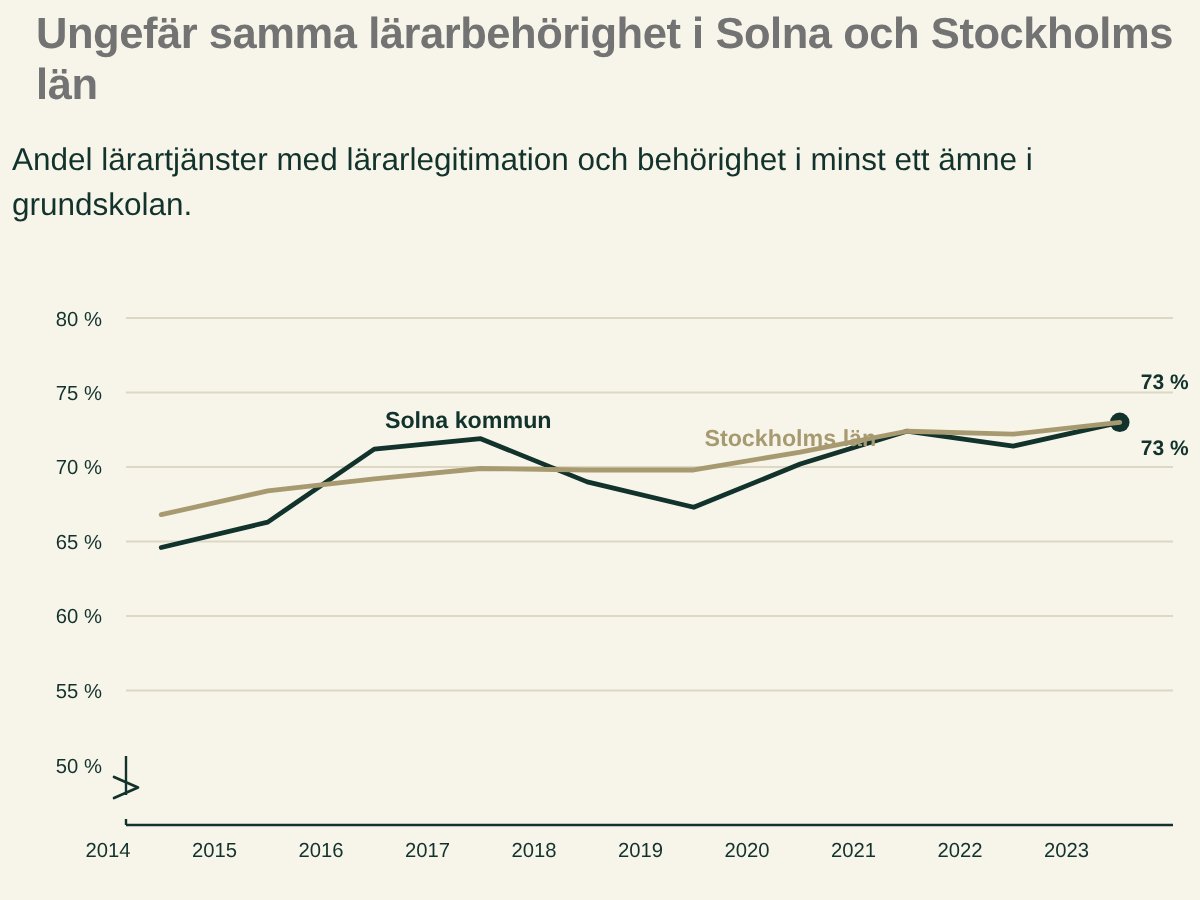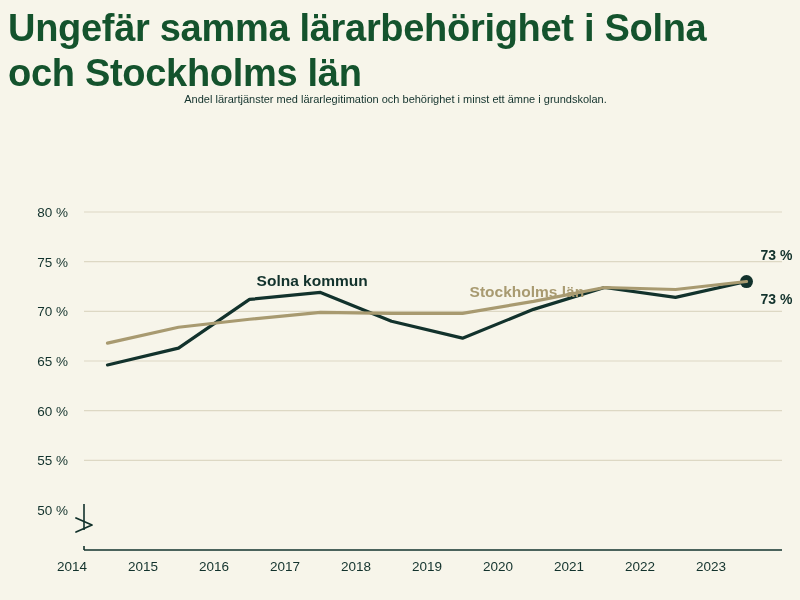--- a/index.html
+++ b/index.html
@@ -16,39 +16,38 @@
   }
   #root {
     position: relative;
     width: 800px;
     height: 600px;
     box-sizing: border-box;
     padding: 0;
   }
   .title {
     position: absolute;
-    left: 8px;
+    left: 24px;
     top: 6px;
     width: 770px;
-    font-size: 38px;
+    font-size: 29px;
     line-height: 1.18;
     font-weight: 700;
     letter-spacing: -0.3px;
-    color: #14532d;
+    color: #737373;
   }
   .subtitle {
     position: absolute;
     left: 8px;
     top: 92px;
     width: 775px;
-    font-size: 11px;
+    font-size: 21px;
     line-height: 1.42;
     font-weight: 400;
     color: #12322c;
-    text-align: center;
   }
   .chart-area {
     position: absolute;
     left: 0;
     top: 180px;
     width: 800px;
     height: 420px;
   }
   svg { display: block; }
   .tick-label {

